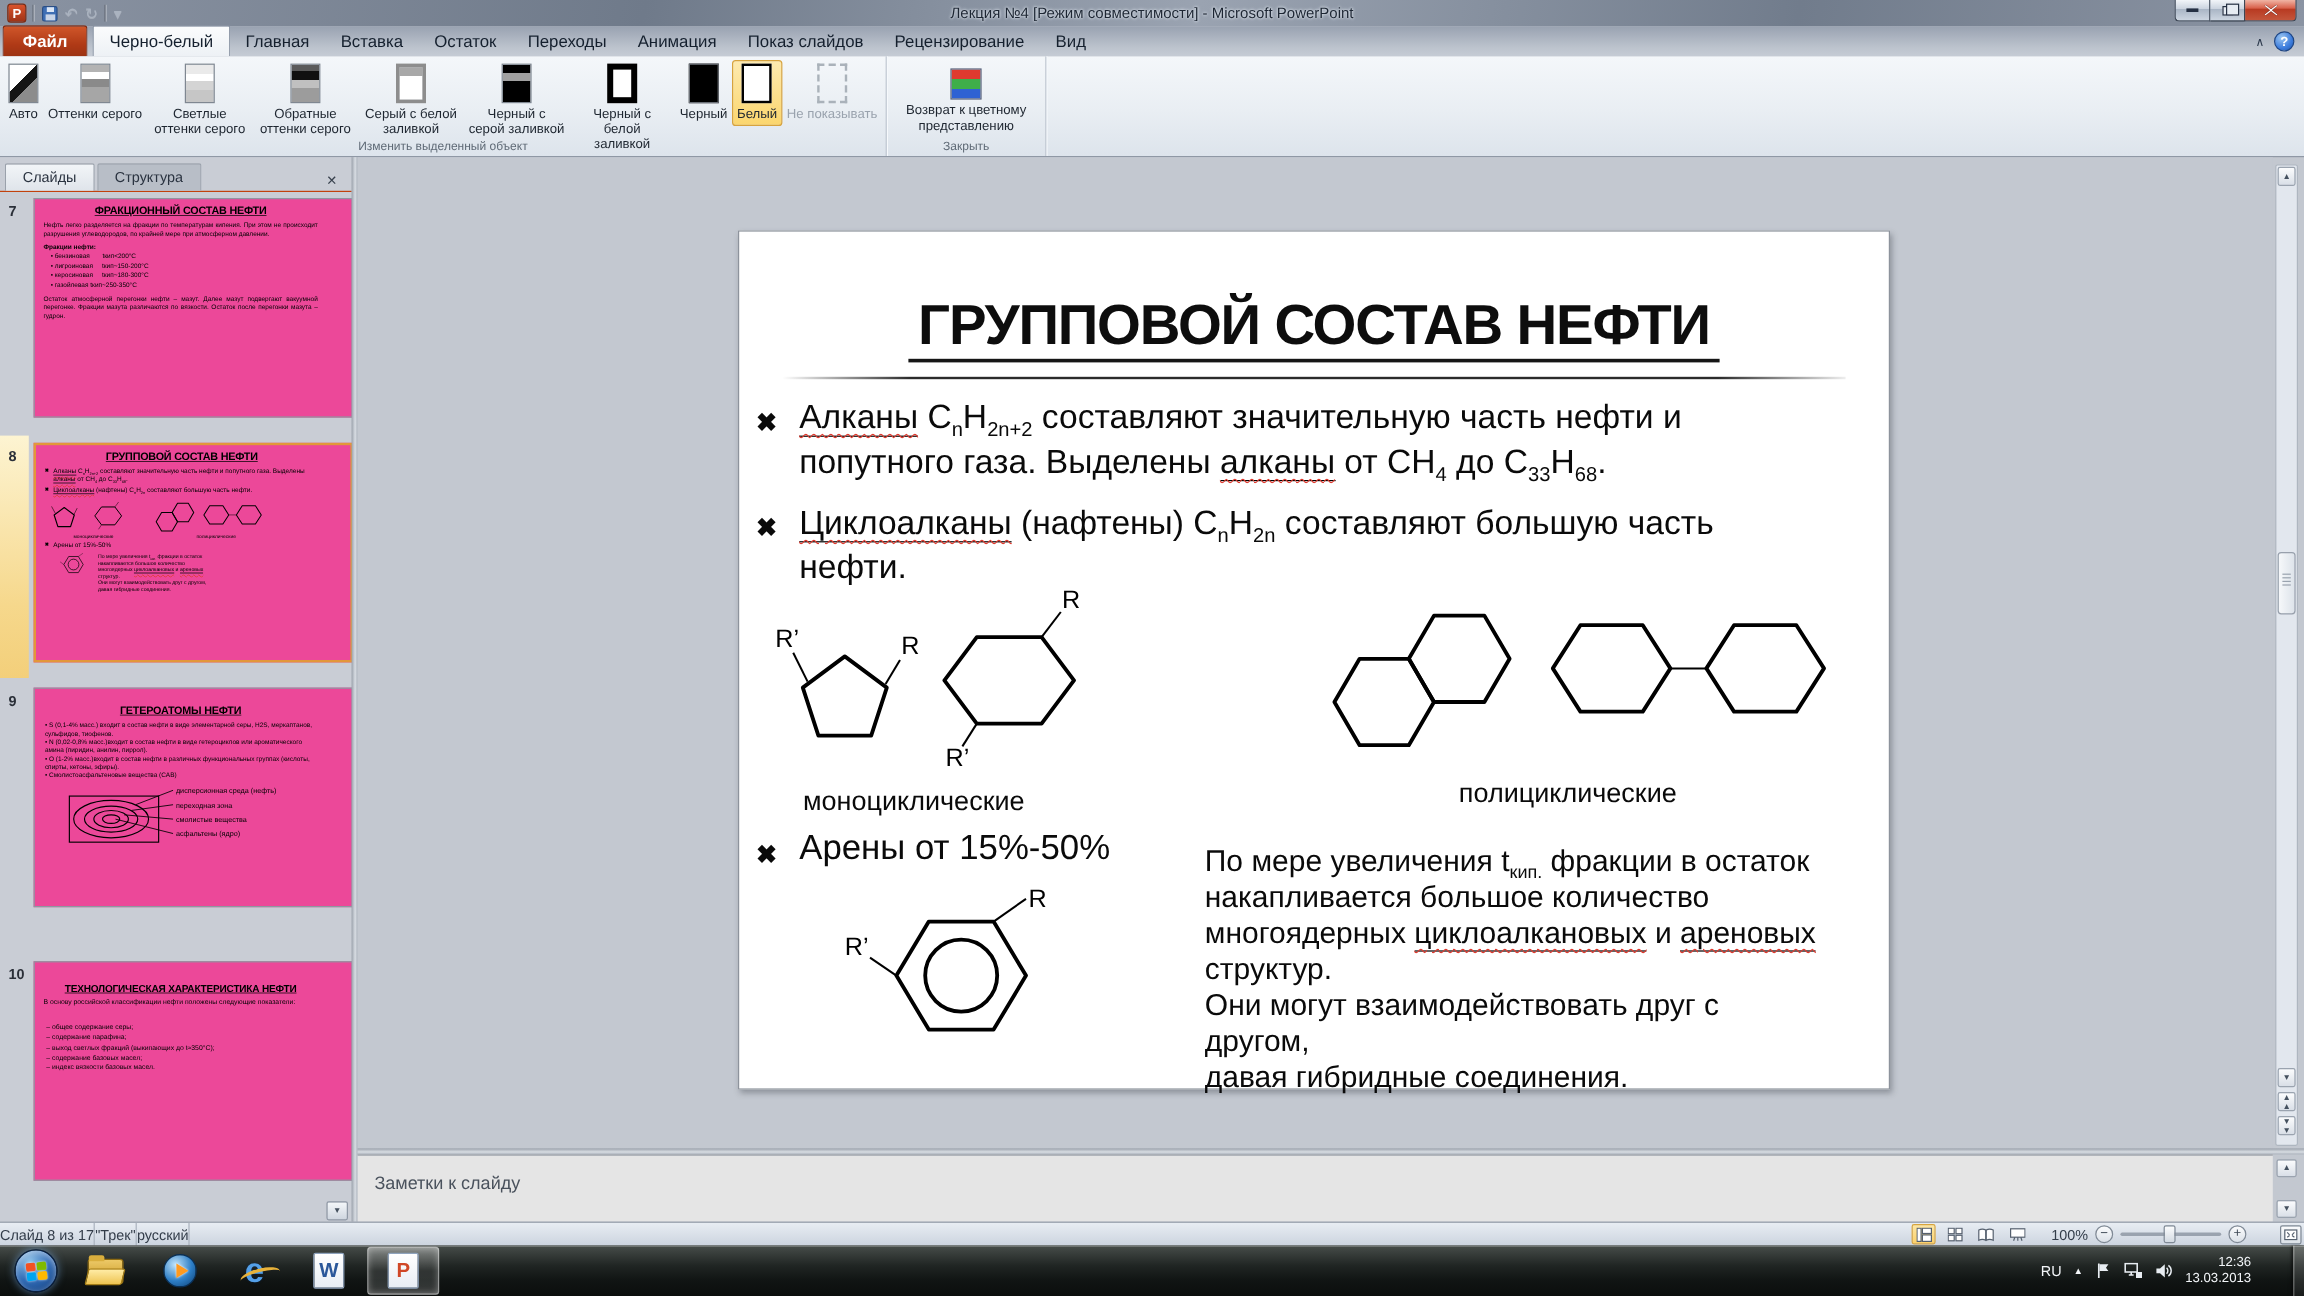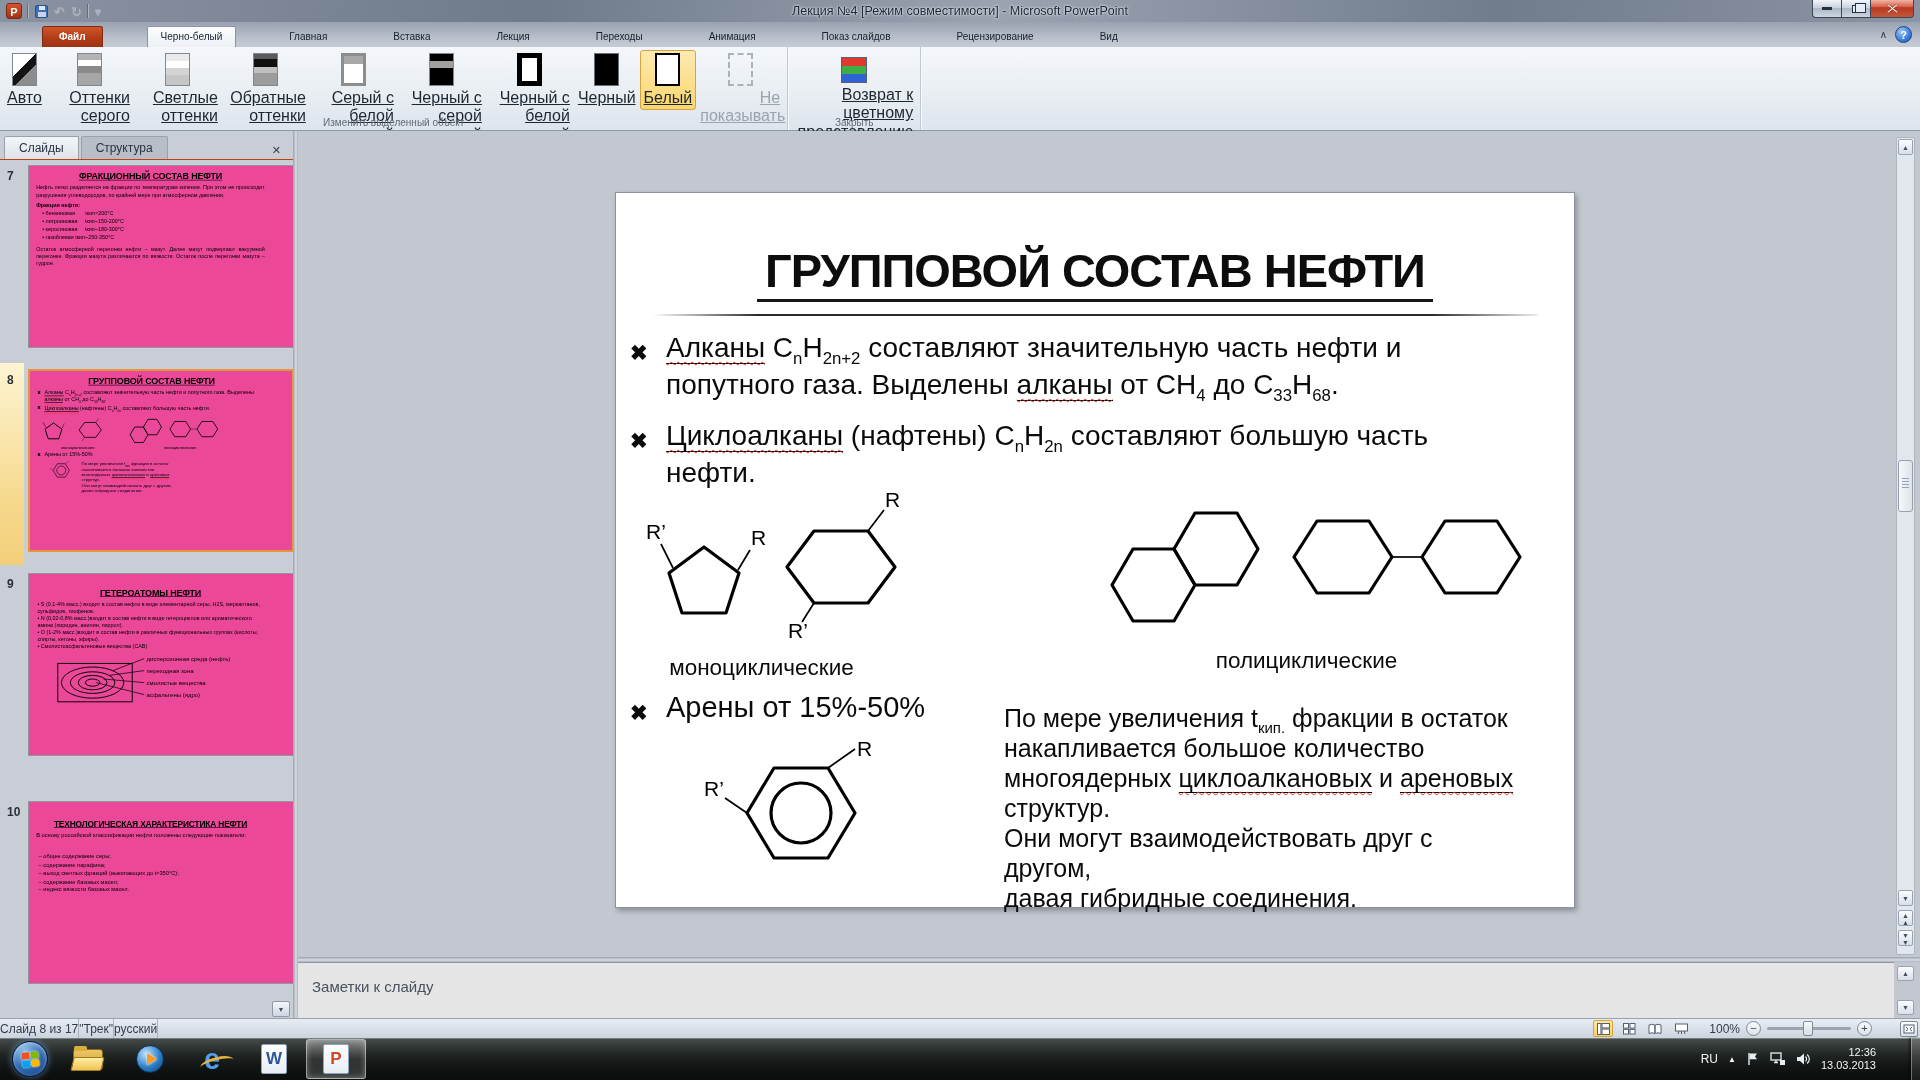--- a/index.html
+++ b/index.html
@@ -28,40 +28,40 @@
   .wbtn.res { width:28px; border-left:none; border-right:none; }
   .wbtn.close { width:44px; border-radius:0 0 4px 0;
     background:linear-gradient(#f0b4a4,#d8604a 40%,#b83а22 45%,#c4563c); background:linear-gradient(#f0b4a4,#d8604a 40%,#b83a22 45%,#c4563c); }
   .minus-glyph { width:10px; height:3px; background:#253043; }
   .res-glyph { width:9px; height:8px; border:1px solid #253043; position:relative; background:#e6ecf3; }
   .res-glyph::before { content:""; position:absolute; left:2px; top:-3px; width:9px; height:8px; border:1px solid #253043; background:#e6ecf3; }
 
   
   .tabrow { position:absolute; left:0; top:22px; width:1920px; height:25px;
     background:linear-gradient(#99a2b1,#bcc3cd 70%,#c6ccd5); display:flex; align-items:flex-end; padding-left:2px; }
-  .tab { font-size:10px; color:#15202e; padding:4px 13px 5px;margin-left:40px; }
+  .tab { font-size:14px; color:#15202e; padding:4px 13px 5px; }
   .tab.file { background:linear-gradient(#d0562a,#b03a16 60%,#9c3313); color:#fff; font-weight:bold;
     border:1px solid #7e2810; border-bottom:none; border-radius:3px 3px 0 0; margin-right:4px; padding:4px 16px 5px; }
   .tab.active { background:linear-gradient(#fbfcfd,#edf1f5); border:1px solid #8b95a4; border-bottom:none;
     border-radius:2px 2px 0 0; }
   .ribbon-right { position:absolute; right:8px; top:26px; display:flex; gap:8px; align-items:center; }
   .collapse-glyph { font-size:10px; color:#2c3a4c; }
   .help-btn { width:17px; height:17px; border-radius:50%; background:radial-gradient(circle at 35% 30%,#9cc6f0,#3d7ddd 60%,#2257a8);
     color:#fff; font-weight:bold; font-size:11px; text-align:center; line-height:17px; border:1px solid #1d4583; }
 
   
   .ribbon { position:absolute; left:0; top:47px; width:1920px; height:84px;
     background:linear-gradient(#f4f7fa,#e9eef3 55%,#dde4ec); border-bottom:1px solid #8f98a5; display:flex; }
   .rgroup { position:relative; padding:3px 3px 17px 3px; border-right:1px solid #c0c8d1; box-shadow:1px 0 0 #f6f9fc; }
   .rbtns { display:flex; align-items:flex-start; height:100%; }
   .rbtn { display:flex; flex-direction:column; align-items:center; padding:3px 4px; border-radius:3px; }
   .rbtn.sel { background:linear-gradient(#fdeab0,#fbd66e); border:1px solid #d7a33e; padding:2px 3px; }
   .rbtn.disabled .rlabel { color:#9aa3ae; }
   .ricon { width:25px; height:33px; border:1px solid #7f8791; margin-bottom:3px; background:#fff; }
-  .rlabel { font-size:16px; line-height:1.15; text-align:right; color:#1e2630; max-width:80px;text-decoration:underline; }
+  .rlabel { font-size:11px; line-height:1.15; text-align:center; color:#1e2630; max-width:80px; }
   .ic-auto { background:linear-gradient(135deg,#ffffff 42%,#141414 42% 62%,#8c8c8c 62%); }
   .ic-grayscale { background:linear-gradient(#b3b3b3 0 20%,#ffffff 20% 38%,#8a8a8a 38% 60%,#a6a6a6 60%); }
   .ic-lightgray { background:linear-gradient(#eaeaea 0 24%,#ffffff 24% 44%,#d4d4d4 44% 68%,#c6c6c6 68%); }
   .ic-inverse { background:linear-gradient(#5a5a5a 0 16%,#101010 16% 42%,#c0c0c0 42% 62%,#9c9c9c 62%); }
   .ic-graywhite { background:linear-gradient(#a8a8a8 0 28%,#ffffff 28%); border:3px solid #8d8d8d; }
   .ic-blackgray { background:linear-gradient(#000 0 22%,#a0a0a0 22% 44%,#000 44%); }
   .ic-blackwhite { background:#fff; border:5px solid #000; }
   .ic-black { background:#000; border:1px solid #6b7077; }
   .ic-white { background:#fff; border:2px solid #000; }
   .ic-dontshow { background:transparent; border:2px dashed #aab2ba; }
@@ -239,21 +239,21 @@
           </svg>
       </div>
     </div>
   </div>
 
   <div class="tabrow">
     <span class="tab file">Файл</span>
     <span class="tab active">Черно-белый</span>
     <span class="tab">Главная</span>
     <span class="tab">Вставка</span>
-    <span class="tab">Лекция</span>
+    <span class="tab">Остаток</span>
     <span class="tab">Переходы</span>
     <span class="tab">Анимация</span>
     <span class="tab">Показ слайдов</span>
     <span class="tab">Рецензирование</span>
     <span class="tab">Вид</span>
   </div>
   <div class="ribbon-right">
     <span class="collapse-glyph">∧</span>
     <span class="help-btn">?</span>
   </div>

